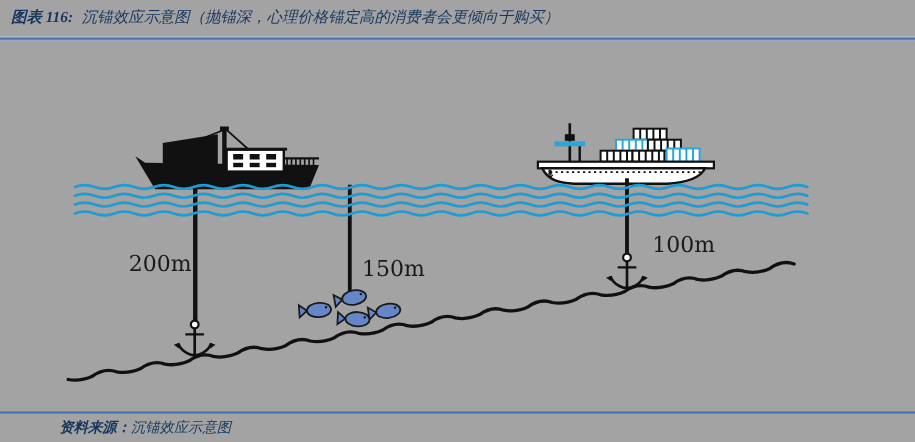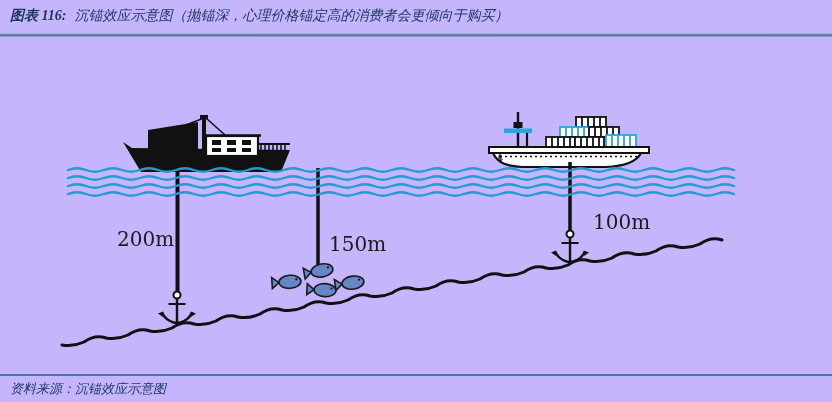--- a/index.html
+++ b/index.html
@@ -1,26 +1,26 @@
 <!DOCTYPE html>
 <html><head>
 <meta charset="utf-8">
 <style>
   html,body{margin:0;padding:0;background:#fff;}
-  .page{position:relative;width:832px;height:402px;background:#c4b5fd;overflow:hidden;
+  .page{position:relative;width:832px;height:402px;background:#a3a3a3;overflow:hidden;
         font-family:"Liberation Serif",serif;}
   .fig-header{position:absolute;left:10px;top:7px;width:810px;font-style:italic;
               font-size:14px;color:#17365d;white-space:nowrap;}
   .fig-label{font-weight:bold;margin-right:8px;}
   .title-rule{position:absolute;left:0;top:33px;width:832px;height:4px;
               background:linear-gradient(to bottom,#b9c7e2,#50699b 55%,#9db1d4);}
   .bottom-rule{position:absolute;left:0;top:374px;width:832px;height:2px;background:#4a74b8;}
   .fig-source{position:absolute;left:10px;top:380px;font-style:italic;font-size:13px;
               color:#17365d;white-space:nowrap;}
-  .src-label{font-weight:normal;}
+  .src-label{font-weight:bold;margin-left:44px;}
   .diagram-svg{position:absolute;left:0;top:55px;}
   text.depth{font-family:"DejaVu Serif","Liberation Serif",serif;font-size:20px;fill:#1a1a1a;}
 </style>
 </head>
 <body>
 
 <div class="page">
 
   <div class="fig-header">
     <span class="fig-label">图表 116:</span><span>沉锚效应示意图（抛锚深，心理价格锚定高的消费者会更倾向于购买）</span>

